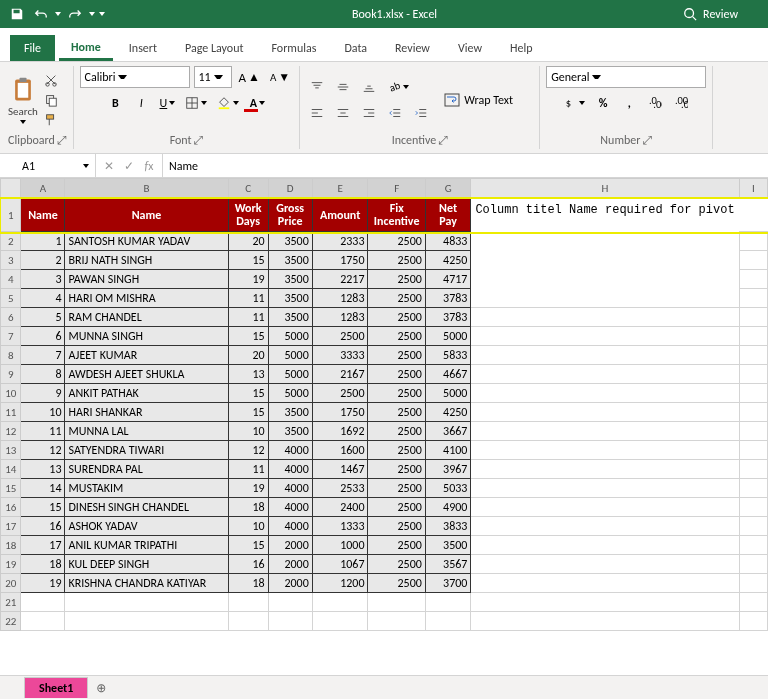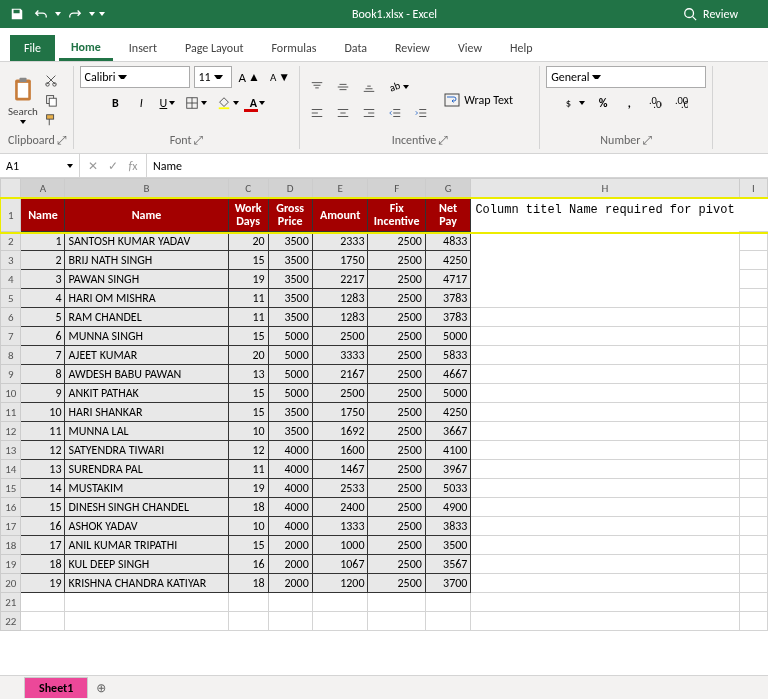--- a/index.html
+++ b/index.html
@@ -30,21 +30,21 @@
 .combo{border:1px solid #ababab;background:#fff;height:22px;display:flex;align-items:center;padding:0 4px;}
 .chevsm{width:10px;border-left:1px solid #ababab;padding-left:3px;margin-left:3px;}
 .btn{height:22px;min-width:22px;padding:0 3px;display:flex;align-items:center;justify-content:center;gap:2px;}
 .btn svg{width:14px;height:14px;}
 .align-rows{display:flex;flex-direction:column;gap:4px;}
 .wrapcol{display:flex;flex-direction:column;gap:4px;margin-left:6px;align-items:center;}
 .wbtn{display:flex;align-items:center;gap:4px;padding:2px 6px;}
 .num-rows{display:flex;flex-direction:column;gap:4px;}
 
 .namebox-row{height:24px;background:#fff;border-bottom:1px solid #d4d4d4;display:flex;align-items:stretch;}
-.namebox{width:80px;border-right:1px solid #d4d4d4;display:flex;align-items:center;padding:0 6px;}
+.namebox{width:80px;border-right:1px solid #d4d4d4;display:flex;align-items:center;padding:0 6px;margin-left:16px;}
 .namebox .chev{margin-left:auto;}
 .fx-group{display:flex;align-items:center;padding:0 4px;gap:2px;border-right:1px solid #d4d4d4;}
 .fx-group span{color:#999;width:18px;text-align:center;}
 .formula{flex:1;display:flex;align-items:center;padding:0 6px;}
 
 .sheet{flex:1;overflow:hidden;background:#fff;display:flex;flex-direction:column;}
 .grid{border-collapse:collapse;table-layout:fixed;}
 .grid th.rowh,.grid td.rowh{width:24px;background:#e6e6e6;border:1px solid #ccc;text-align:center;font-size:11px;color:#555;}
 .grid th.colh{height:20px;background:#e6e6e6;border:1px solid #ccc;text-align:center;font-size:11px;color:#555;font-weight:400;}
 .grid th.colh.sel{background:#d2d2d2;}
@@ -466,21 +466,21 @@
           <td class="cell num">5000</td>
           <td class="cell num">3333</td>
           <td class="cell num">2500</td>
           <td class="cell num">5833</td>
           <td style="border:1px solid #d4d4d4"></td>
           <td style="border:1px solid #d4d4d4"></td>
         </tr>
         <tr class="data">
           <td class="rowh">9</td>
           <td class="cell num">8</td>
-          <td class="cell txt">AWDESH BABU PAWAN</td>
+          <td class="cell txt">AWDESH AJEET SHUKLA</td>
           <td class="cell num">13</td>
           <td class="cell num">5000</td>
           <td class="cell num">2167</td>
           <td class="cell num">2500</td>
           <td class="cell num">4667</td>
           <td style="border:1px solid #d4d4d4"></td>
           <td style="border:1px solid #d4d4d4"></td>
         </tr>
         <tr class="data">
           <td class="rowh">10</td>

